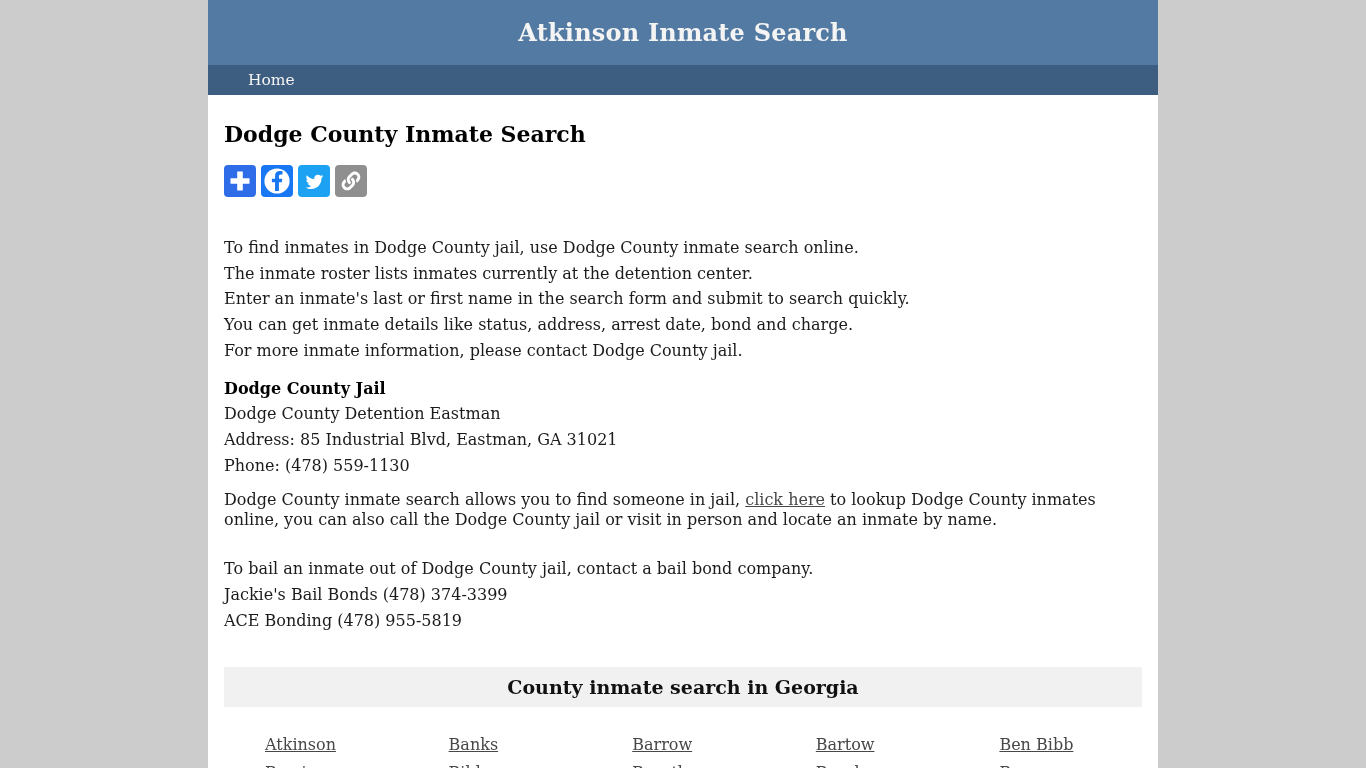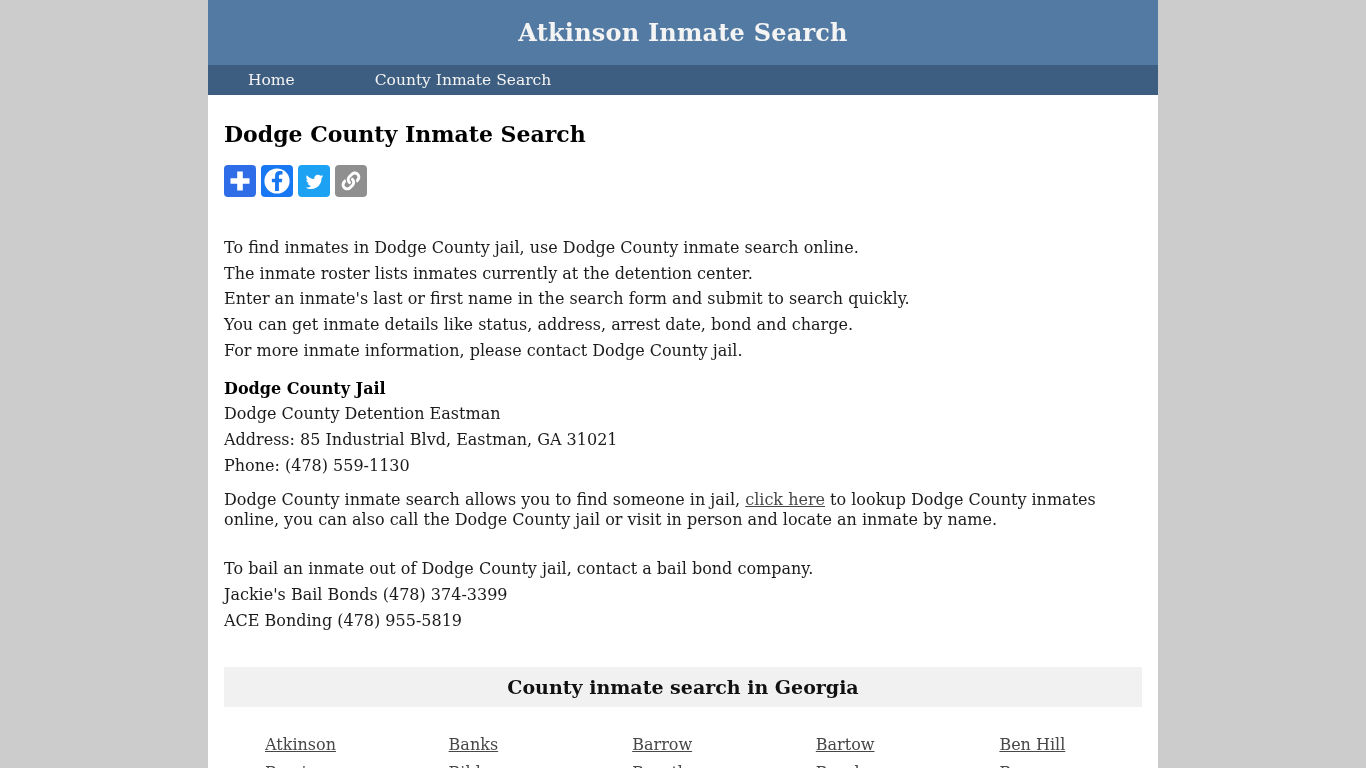--- a/index.html
+++ b/index.html
@@ -123,21 +123,20 @@
 <body>
 
 <div class="page">
 
   <header class="site-header">
     <div class="site-title">Atkinson Inmate Search</div>
   </header>
 
   <nav class="site-nav">
     <a class="nav-item">Home</a>
-    <a class="nav-item">County Inmate Search</a>
   </nav>
 
   <main class="content">
 
     <h1 class="page-heading">Dodge County Inmate Search</h1>
 
     <div class="share-row">
       <button class="share-btn btn-share">
         <span>
           <svg width="32" height="32" viewBox="0 0 32 32">
@@ -194,21 +193,21 @@
 
     <div class="county-bar">
       <div class="county-bar-heading">County inmate search in Georgia</div>
     </div>
 
     <div class="county-grid">
       <div class="county-cell"><a class="county-link">Atkinson</a></div>
       <div class="county-cell"><a class="county-link">Banks</a></div>
       <div class="county-cell"><a class="county-link">Barrow</a></div>
       <div class="county-cell"><a class="county-link">Bartow</a></div>
-      <div class="county-cell"><a class="county-link">Ben Hill</a></div>
+      <div class="county-cell"><a class="county-link">Ben Bibb</a></div>
       <div class="county-cell"><a class="county-link">Berrien</a></div>
       <div class="county-cell"><a class="county-link">Bibb</a></div>
       <div class="county-cell"><a class="county-link">Brantley</a></div>
       <div class="county-cell"><a class="county-link">Brooks</a></div>
       <div class="county-cell"><a class="county-link">Bryan</a></div>
     </div>
 
   </main>
 </div>
 

